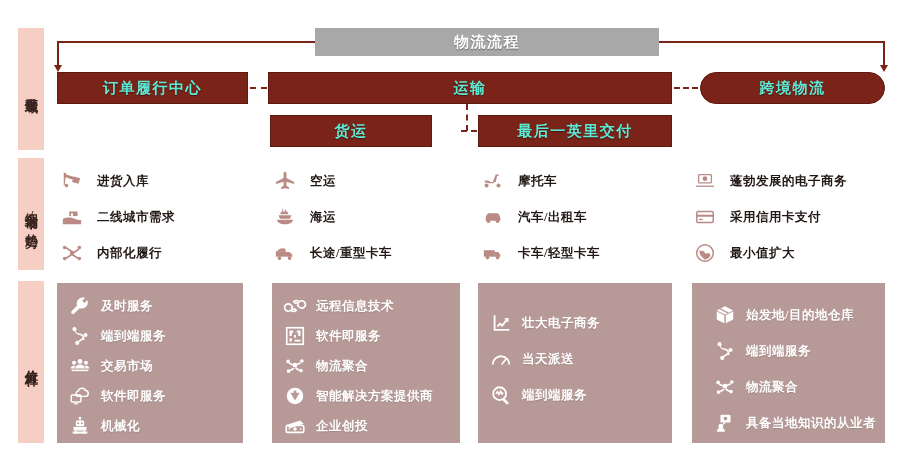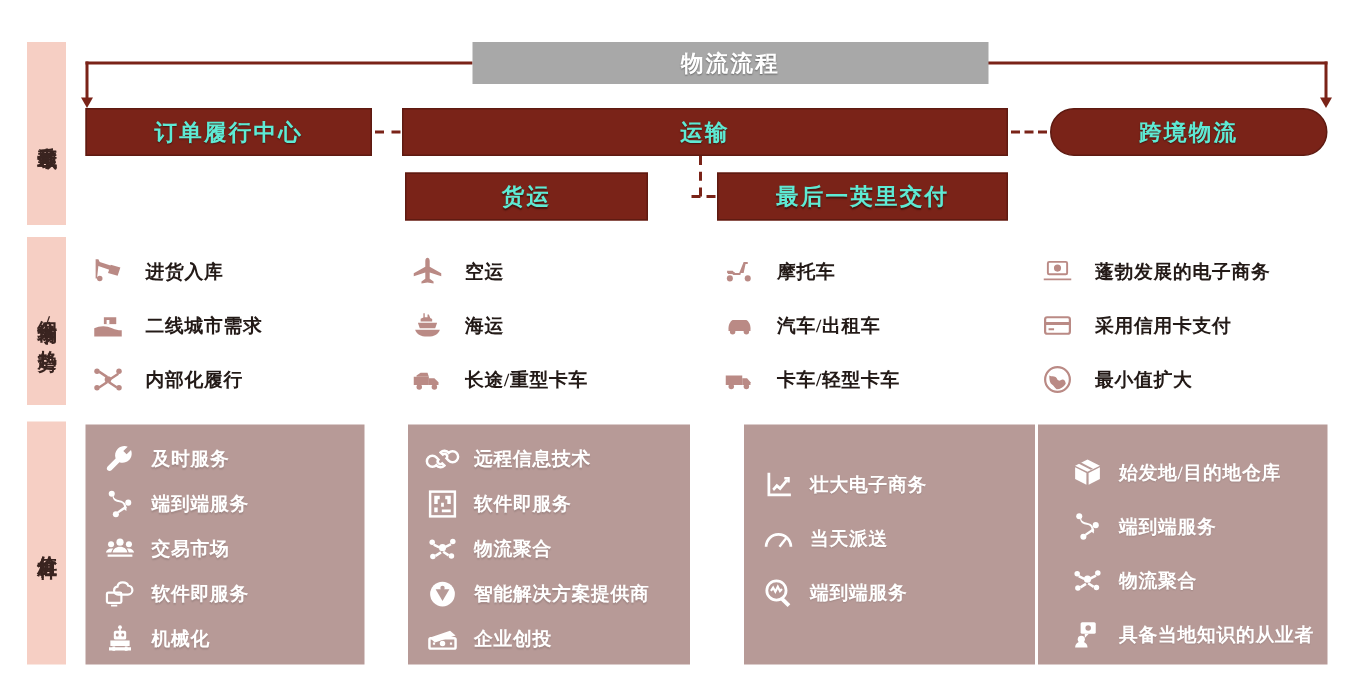--- a/index.html
+++ b/index.html
@@ -114,21 +114,21 @@
     padding: 8px 0 0 10px;
   }
   #vpanel-1 { left: 57px;  width: 186px; }
   #vpanel-2 { left: 272px; width: 188px; }
   #vpanel-3 { left: 478px; width: 194px; }
   #vpanel-4 { left: 692px; width: 193px; }
 
   .vrow { display: flex; align-items: center; gap: 8px; height: 30px; }
   #vpanel-3 .vrow { height: 36px; }
   #vpanel-4 .vrow { height: 36px; }
-  #vpanel-3 { padding-top: 22px; margin-left: 18px; }
+  #vpanel-3 { padding-top: 22px; }
   #vpanel-4 { padding-top: 14px; padding-left: 20px; }
   .vrow .ico { width: 26px; height: 24px; flex:0 0 26px; display:flex; align-items:center; justify-content:center; color:#ffffff; }
   .vrow .txt { font-size: 12.5px; font-weight: 700; color:#ffffff; letter-spacing:.5px; white-space:nowrap; text-shadow:0 1px 1px rgba(0,0,0,.12); }
 </style>
 </head>
 <body>
 
 <div id="stage">
 
   <div id="band-vertical" class="band-label">垂直领域</div>

